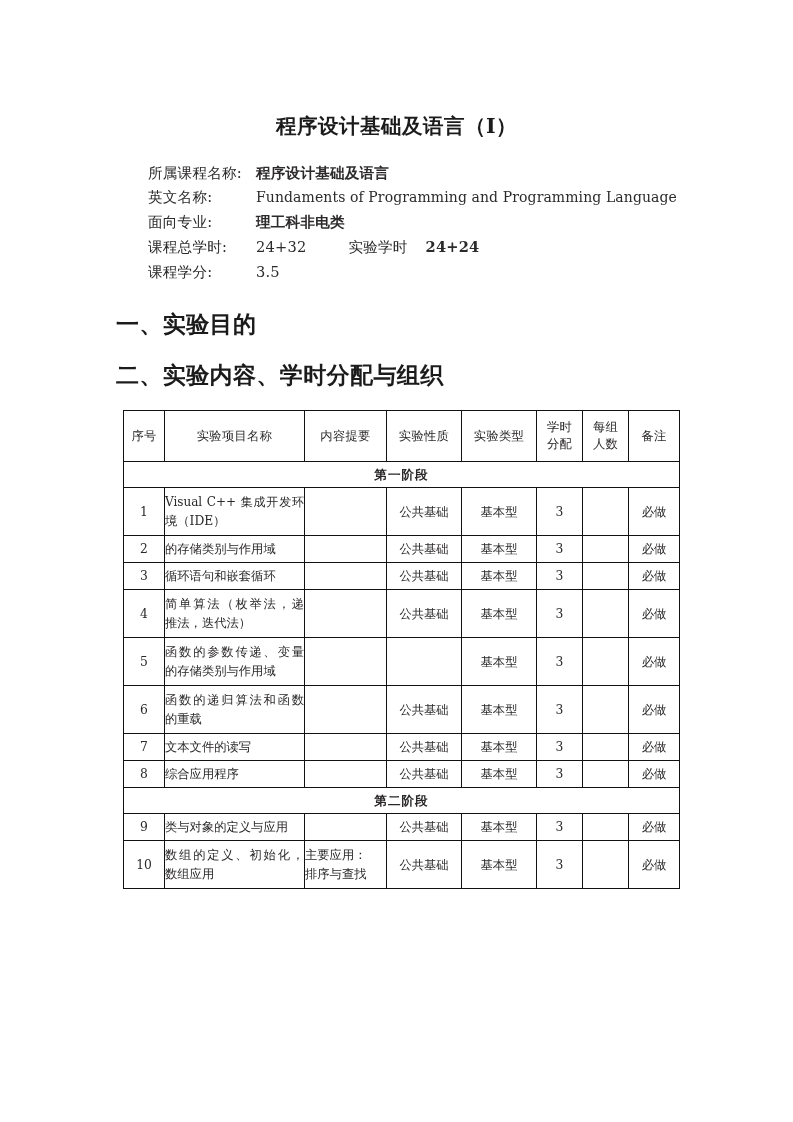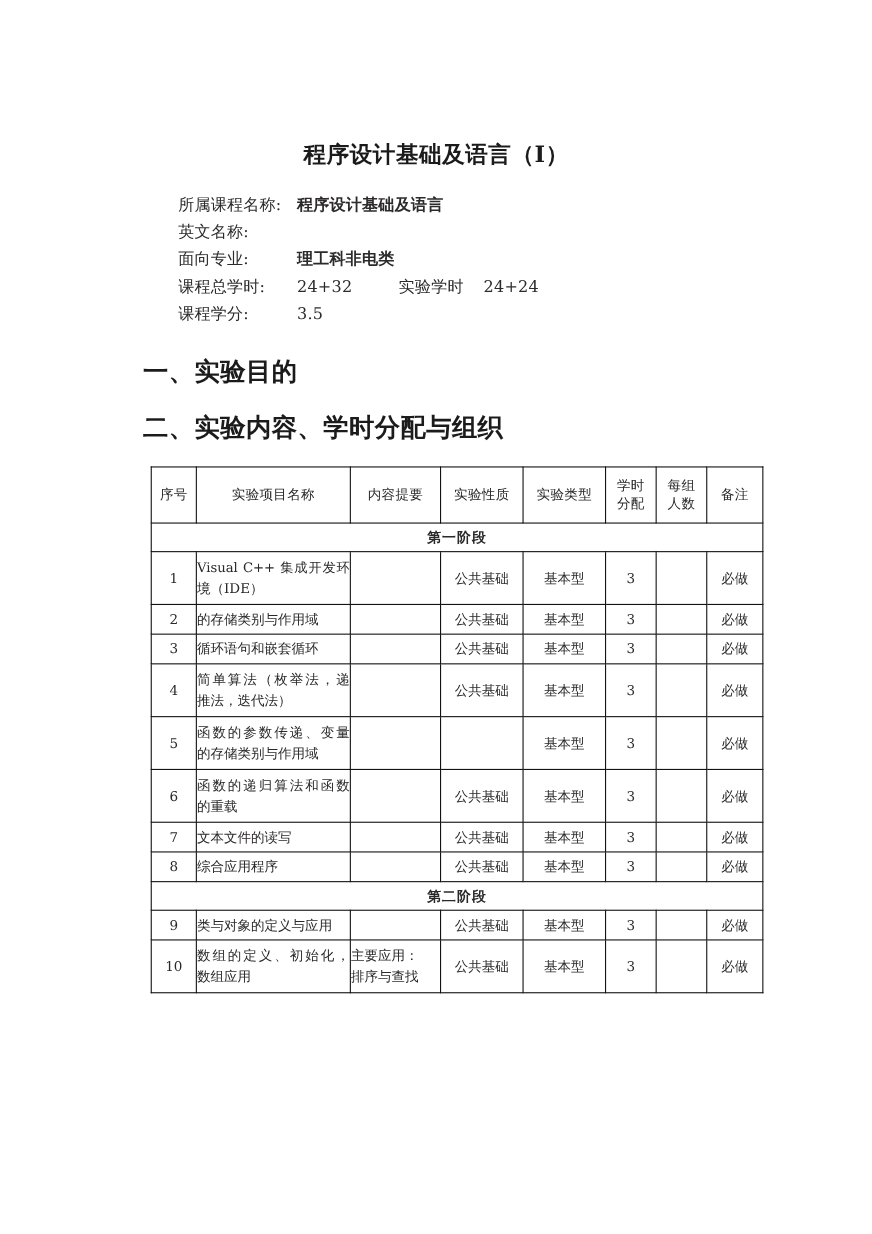--- a/index.html
+++ b/index.html
@@ -12,21 +12,21 @@
     height: 1122px;
     font-family: "DejaVu Serif", "Liberation Serif", serif;
     color: #231f20;
     overflow: hidden;
   }
   .page {
     position: relative;
     width: 793px;
     height: 1102px;
     box-sizing: border-box;
-    padding: 18px;
+    padding: 4px;
   }
 
   
   .doc-title {
     text-align: center;
     font-size: 20.5px;
     font-weight: bold;
     letter-spacing: 0.5px;
     margin: 0;
     padding-top: 110px;
@@ -55,21 +55,21 @@
   .meta-value {
     letter-spacing: 0.2px;
   }
   .meta-value.strong { font-weight: bold; }
   .meta-value.latin {
     font-family: "DejaVu Serif", "Liberation Serif", serif;
     font-size: 14px;
     letter-spacing: 0.1px;
   }
   .meta-extra-label { margin-left: 42px; }
-  .meta-extra-value { margin-left: 18px; }
+  .meta-extra-value { margin-left: 18px; font-weight: bold; }
 
   
   .section-heading {
     font-size: 23px;
     font-weight: bold;
     margin: 0;
     padding: 0 0 0 112px;
     line-height: 1.3;
     letter-spacing: 0.4px;
     color: #1b1b1b;
@@ -172,20 +172,21 @@
 
   <div class="meta-block">
 
     <div class="meta-row">
       <span class="meta-label">所属课程名称:</span>
       <span class="meta-value strong">程序设计基础及语言</span>
     </div>
 
     <div class="meta-row">
       <span class="meta-label">英文名称:</span>
+      <span class="meta-value latin">Fundaments of Programming and Programming Language</span>
     </div>
 
     <div class="meta-row">
       <span class="meta-label">面向专业:</span>
       <span class="meta-value strong">理工科非电类</span>
     </div>
 
     <div class="meta-row">
       <span class="meta-label">课程总学时:</span>
       <span class="meta-value">24+32</span>

